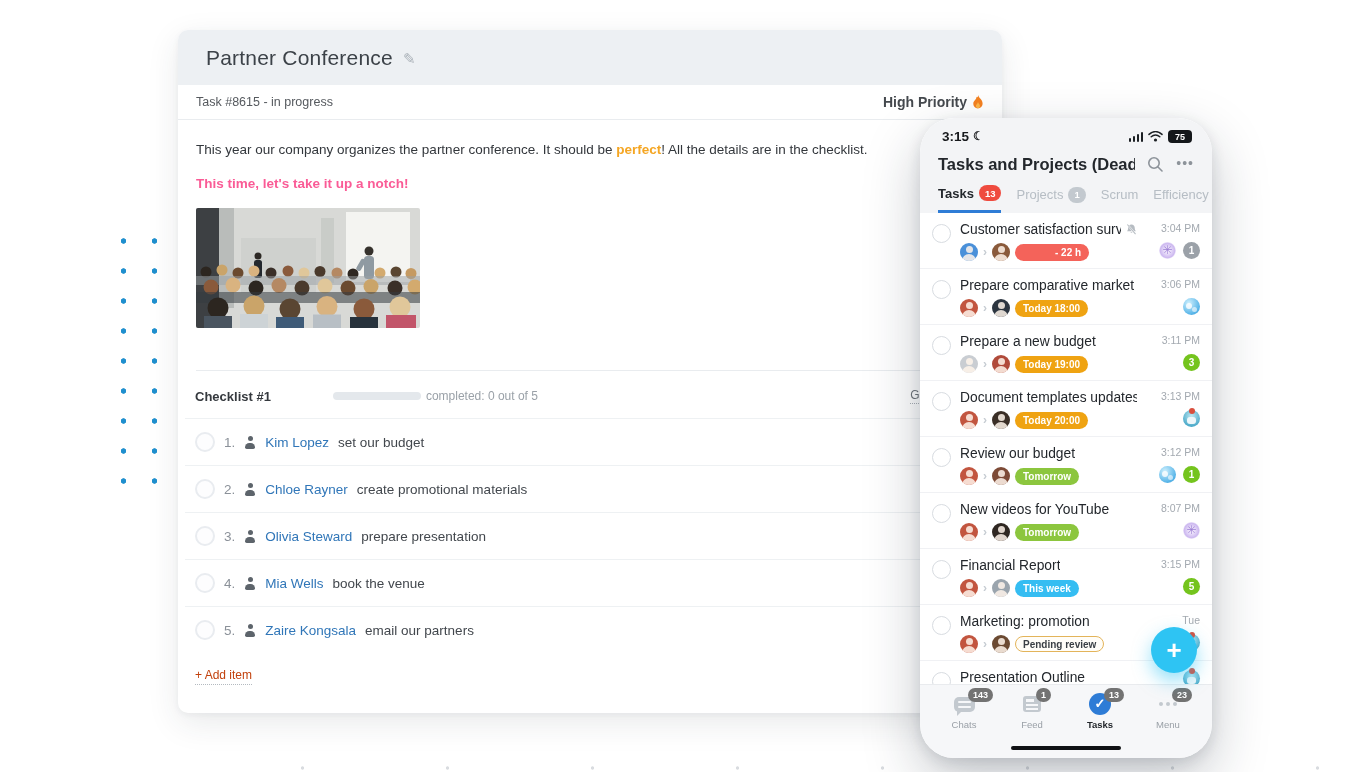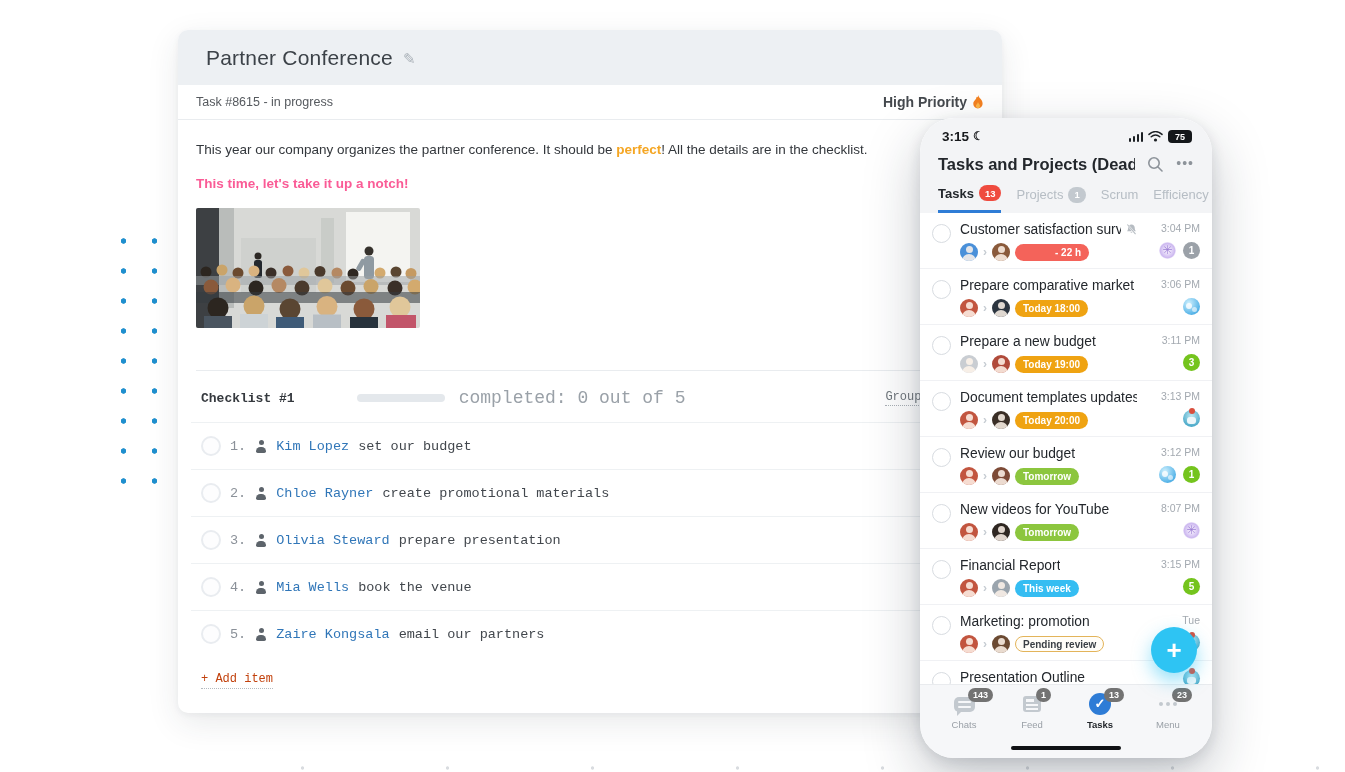--- a/index.html
+++ b/index.html
@@ -42,25 +42,25 @@
   .card-content { padding:22px 18px 0 18px; }
   .desc { font-size:13.5px; color:#33373c; }
   .desc .hl { color:#f5a623; font-weight:bold; }
   .note { margin-top:19px; font-size:13.5px; font-weight:bold; color:#fa5b96; }
   .conf-img {
     margin-top:17px; width:224px; height:120px; border-radius:2px; overflow:hidden; display:block;
   }
   .section-divider { margin-top:42px; border-top:1px solid #e9ecef; }
 
   
-  .checklist { padding:0 13px;font-family:Liberation Mono, monospace; }
+  .checklist { padding:0 7px; }
   .cl-header { display:flex; align-items:center; padding:17px 10px 14px 10px; }
   .cl-title { font-size:13px; font-weight:bold; color:#35393e; }
   .cl-progress { width:88px; height:8px; border-radius:4px; background:#e4e8ec; margin-left:62px; }
-  .cl-completed { font-size:18px; color:#9aa1a8; margin-left:14px; }
+  .cl-completed { font-size:12px; color:#9aa1a8; margin-left:5px; }
   .cl-group { margin-left:auto; font-size:12px; color:#6f757b;
     border-bottom:1px dotted #aab0b6; padding-bottom:1px; cursor:pointer; }
   .cl-item {
     display:flex; align-items:center; gap:9px; height:47px;
     border-top:1px solid #eef1f3; padding:0 10px; font-size:13.5px;
   }
   .cl-check { width:20px; height:20px; border-radius:50%; border:2px solid #e9ecf0; background:#fdfdfe; flex:none; }
   .cl-num { color:#8b9199; }
   .person-ico { position:relative; width:12px; height:13px; flex:none; }
   .person-ico::before { content:""; position:absolute; left:3.5px; top:0; width:5px; height:5px; border-radius:50%; background:#5d646b; }

